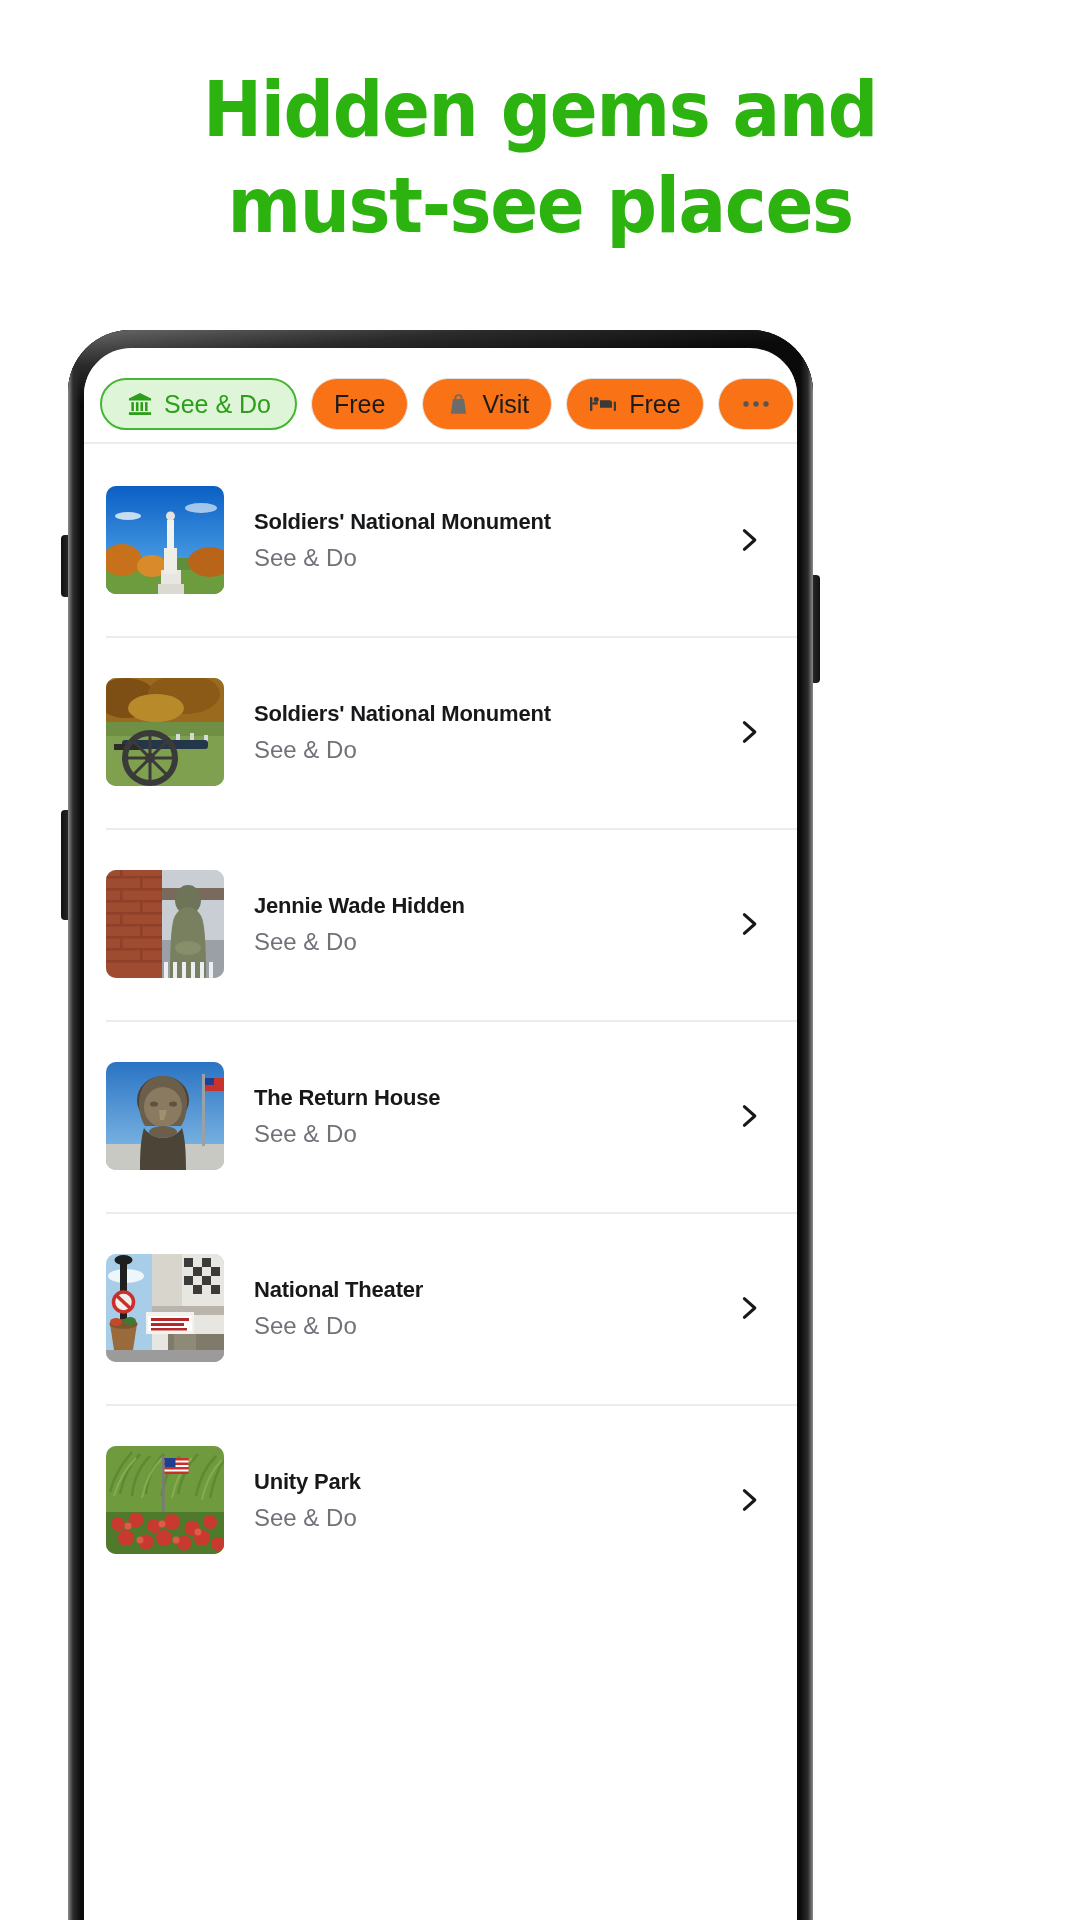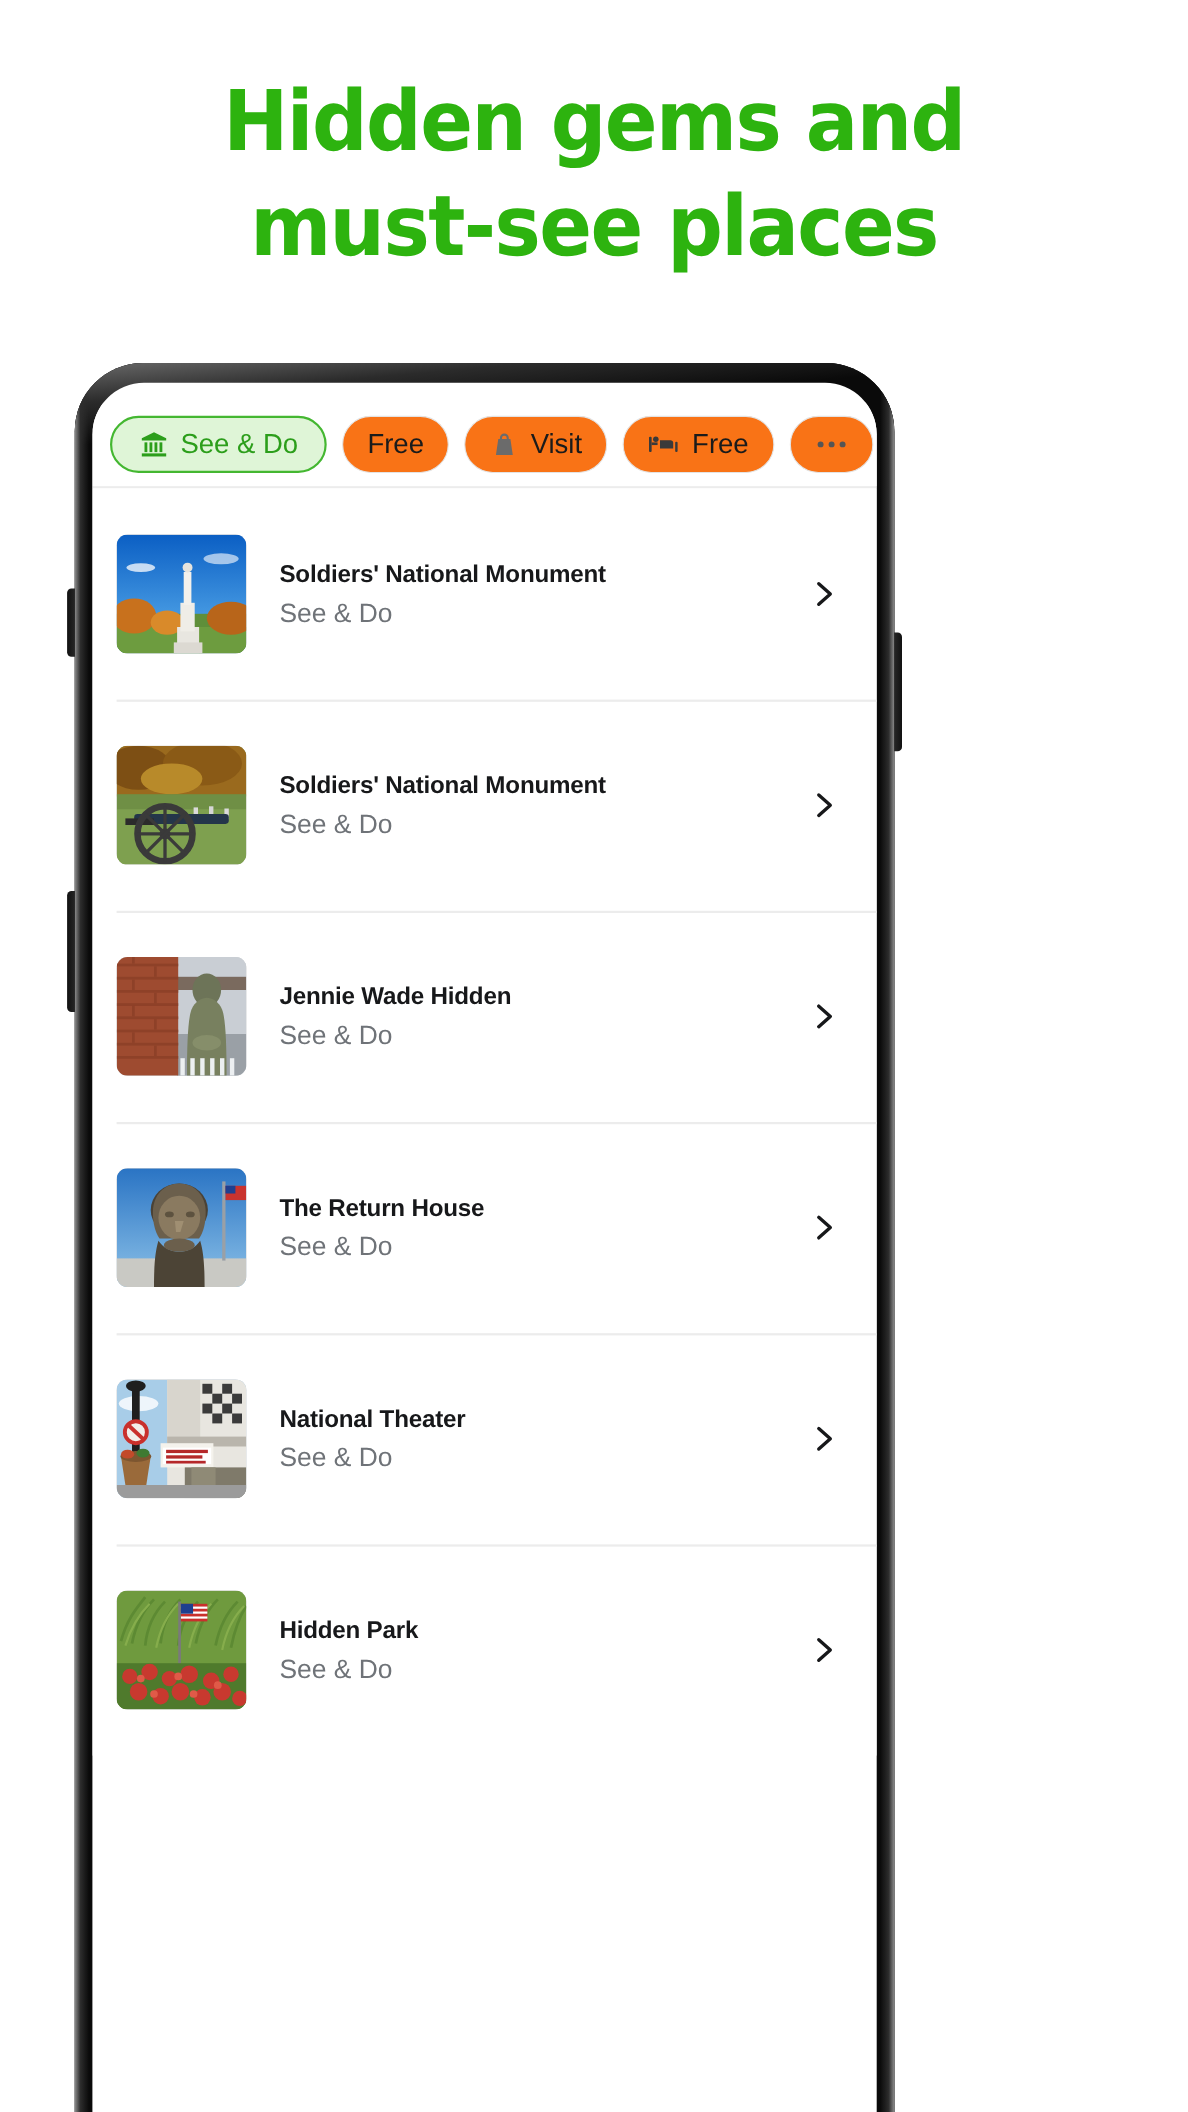--- a/index.html
+++ b/index.html
@@ -470,21 +470,21 @@
             <g fill="#e05a48">
               <circle cx="22" cy="80" r="3.5"></circle>
                 <circle cx="56" cy="78" r="3.5"></circle>
                 <circle cx="92" cy="86" r="3.5"></circle>
               <circle cx="34" cy="94" r="3.5"></circle>
                 <circle cx="70" cy="94" r="3.5"></circle>
             </g>
           </svg>
         </div>
         <div class="rowtext">
-          <div class="rowtitle">Hidden Park</div>
+          <div class="rowtitle">Unity Park</div>
           <div class="rowsub">See &amp; Do</div>
         </div>
         <div class="chev">
           <svg width="28" height="40" viewBox="0 0 24 24" fill="none" stroke="#17181a" stroke-width="2.6" stroke-linecap="round" stroke-linejoin="round">
               <polyline points="8,4 17,12 8,20"></polyline>
             </svg>
         </div>
       </div>
 
     </div>

